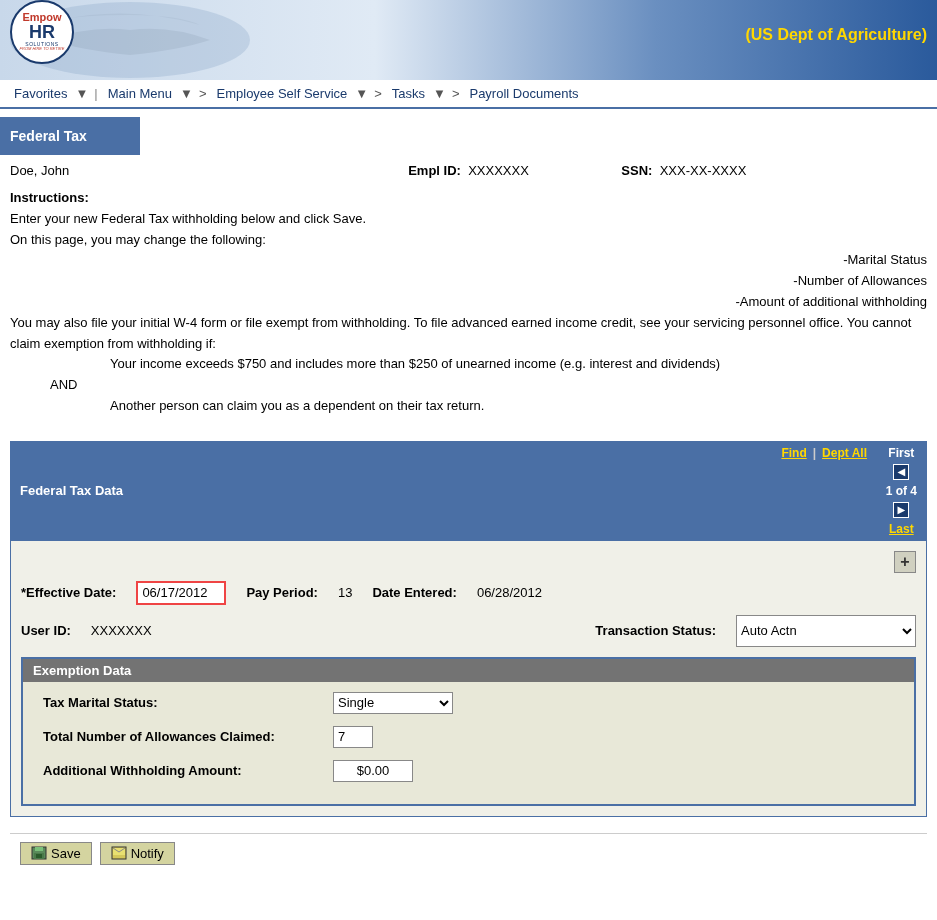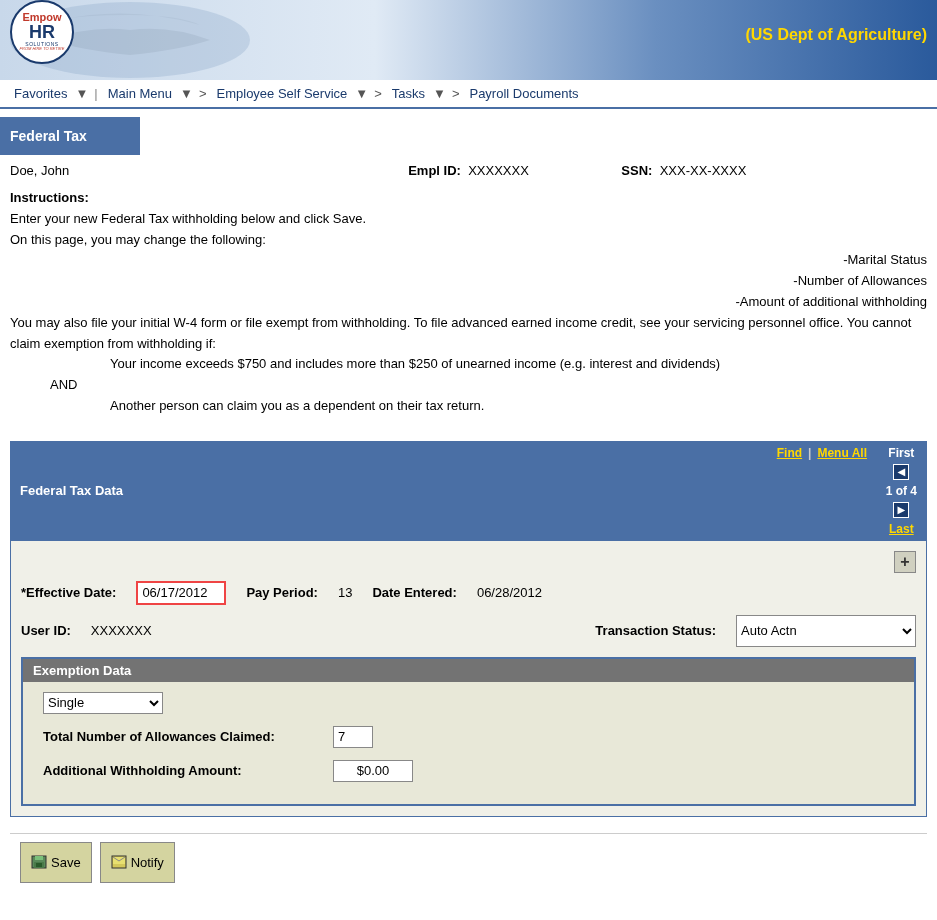--- a/index.html
+++ b/index.html
@@ -258,21 +258,21 @@
       gap: 8px;
       border-top: 1px solid #ccc;
     }
 
     .action-btn {
       display: flex;
       align-items: center;
       gap: 4px;
       background: #d4d4a0;
       border: 1px solid #888;
-      padding: 12px 10px;
+      padding: 3px 10px;
       cursor: pointer;
       font-size: 13px;
       font-weight: normal;
     }
   </style>
 </head>
 <body>
 
 <div style="position:relative; background: linear-gradient(to right, #c8d8ea 0%, #e0eaf5 40%, #6a8fc0 70%, #2a5a9c 100%); height: 80px; overflow:hidden;">
 
@@ -340,21 +340,21 @@
     <div style="padding-left:40px;">AND</div>
     <div style="padding-left:100px;">Another person can claim you as a dependent on their tax return.</div>
   </div>
 
   <div>
     <div class="section-header">
       <span>Federal Tax Data</span>
       <div class="section-nav">
         <span class="nav-link">Find</span>
         <span class="nav-pipe">|</span>
-        <span class="nav-link">Menu All</span>
+        <span class="nav-link">Dept All</span>
         &nbsp;&nbsp;
         <div class="nav-controls">
           <span>First</span>
           <button class="nav-btn">◀</button>
           <span>1 of 4</span>
           <button class="nav-btn">▶</button>
           <span class="nav-link">Last</span>
         </div>
       </div>
     </div>
@@ -384,20 +384,21 @@
           <option>Manual</option>
           <option>Pending</option>
         </select>
       </div>
 
       <div class="exemption-box">
         <div class="exemption-header">Exemption Data</div>
         <div class="exemption-body">
 
           <div class="exemption-row">
+            <span class="exemption-label">Tax Marital Status:</span>
             <select class="marital-select">
               <option>Single</option>
               <option>Married</option>
               <option>Married but withhold at higher Single rate</option>
             </select>
           </div>
 
           <div class="exemption-row">
             <span class="exemption-label">Total Number of Allowances Claimed:</span>
             <input type="text" class="allowances-input" value="7" style="">

